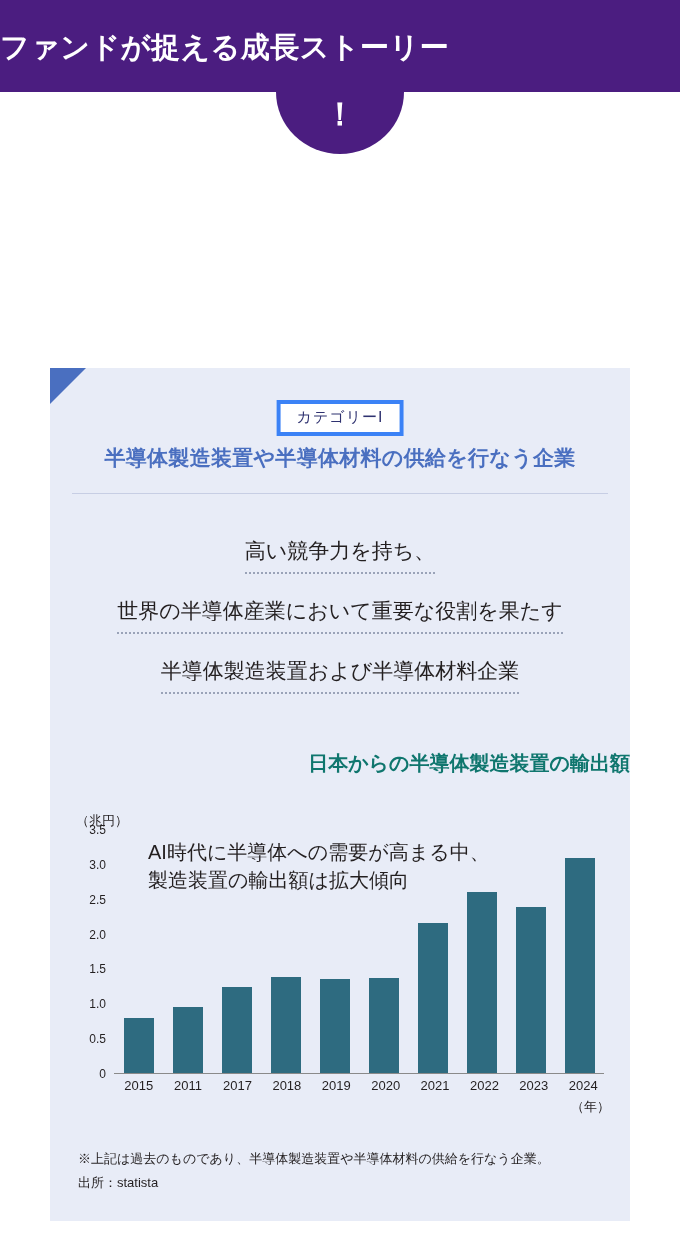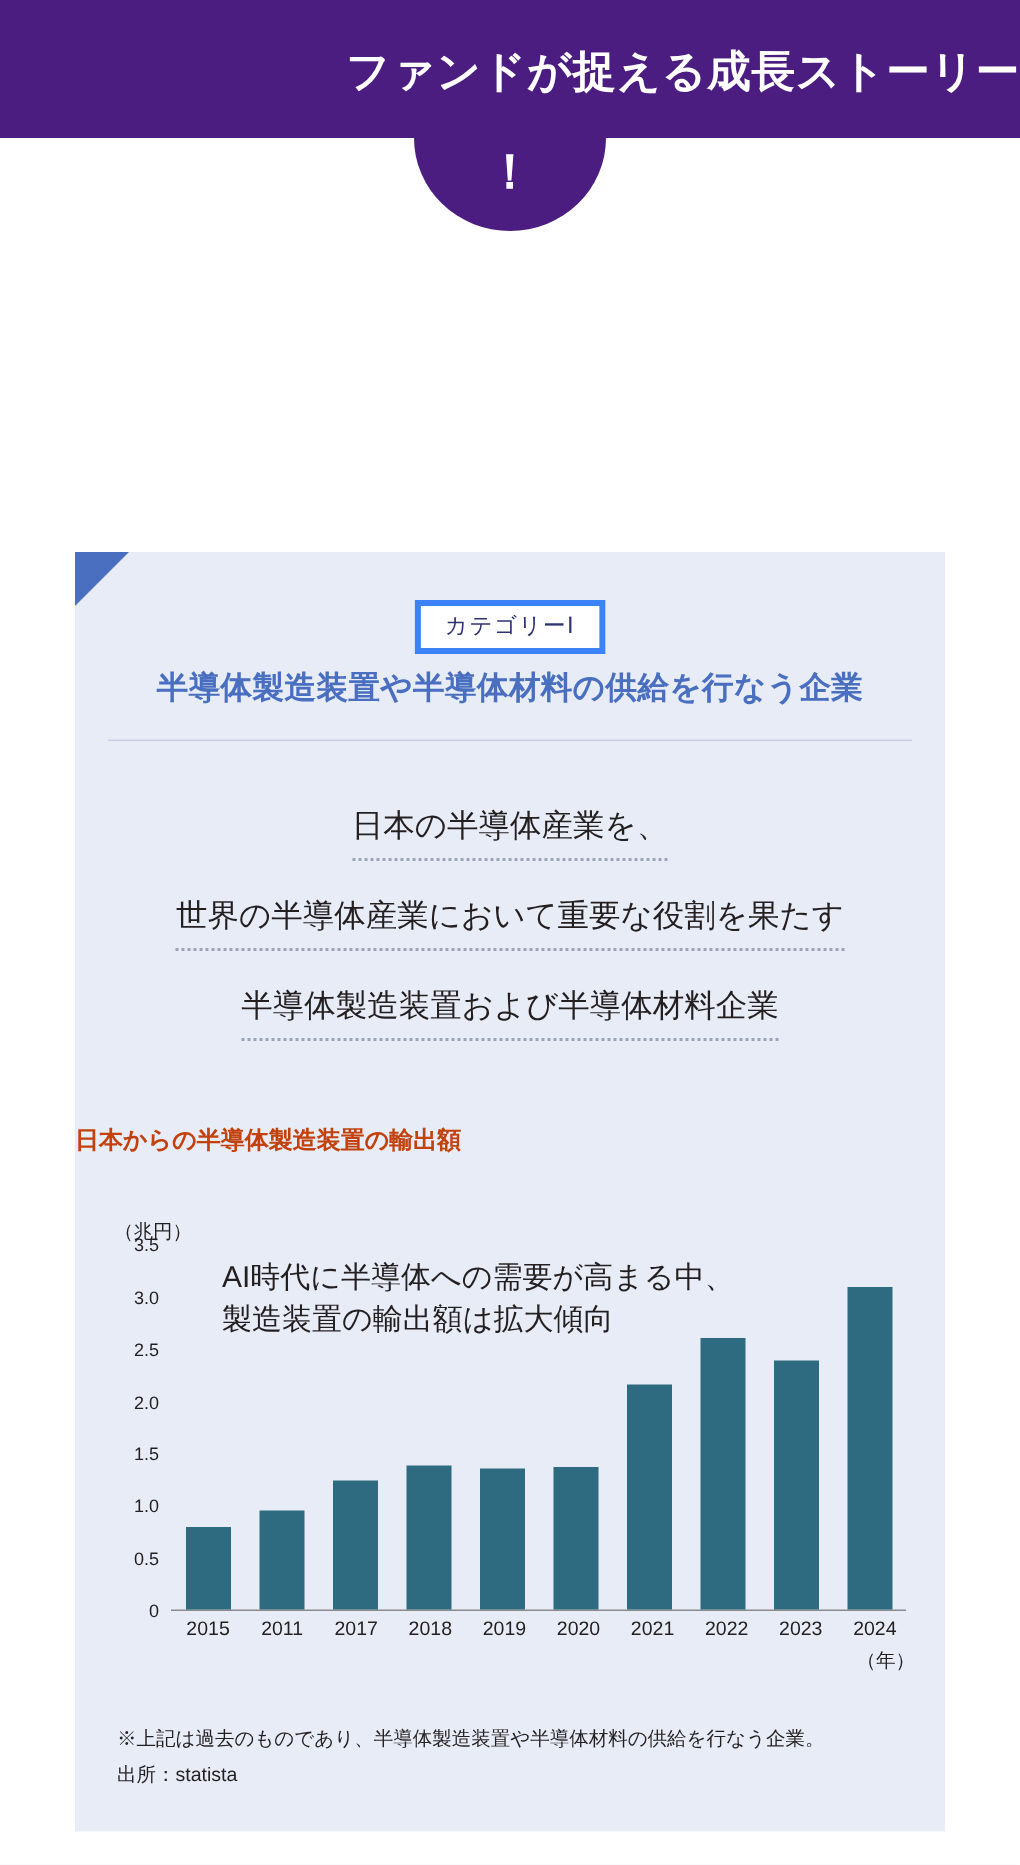--- a/index.html
+++ b/index.html
@@ -14,21 +14,21 @@
 
   
   .header {
     position: relative;
     width: 680px; height: 92px;
     background: #4b1d80;
   }
   .header-title {
     position: absolute;
     left: 0; right: 0; top: 28px;
-    text-align: right;
+    text-align: left;
     color: #ffffff;
     font-size: 29px;
     font-weight: bold;
     letter-spacing: 0.5px;
   }
   .header-bump {
     position: absolute;
     left: 50%; top: 92px;
     transform: translateX(-50%);
     width: 128px; height: 62px;
@@ -115,23 +115,23 @@
     margin-bottom: 22px;
     border-bottom: 2px dotted #9aa3b8;
     white-space: nowrap;
   }
   .statements .row { text-align: center; }
 
   
   .chart-title {
     position: absolute;
     left: 0; right: 0; top: 382px;
-    text-align: left;
-    color: #c2410c;
-    font-size: 16px;
+    text-align: right;
+    color: #0f766e;
+    font-size: 20px;
     font-weight: bold;
   }
   .chart-period {
     position: absolute;
     left: 0; right: 0; top: 415px;
     text-align: center;
     font-size: 14px;
     color: #231f20;
   }
   .chart-unit {
@@ -237,21 +237,21 @@
 
   <div class="card">
     <div class="card-corner"></div>
 
     <div class="cat-pill">カテゴリーⅠ</div>
     <div class="cat-heading">半導体製造装置や半導体材料の供給を行なう企業</div>
     <div class="card-divider"></div>
 
     <div class="statements">
       <div class="row">
-        <span class="statement">日本の半導体産業を、</span>
+        <span class="statement">高い競争力を持ち、</span>
       </div>
       <div class="row">
         <span class="statement">世界の半導体産業において重要な役割を果たす</span>
       </div>
       <div class="row">
         <span class="statement">半導体製造装置および半導体材料企業</span>
       </div>
     </div>
 
     <div class="chart-title">日本からの半導体製造装置の輸出額</div>

